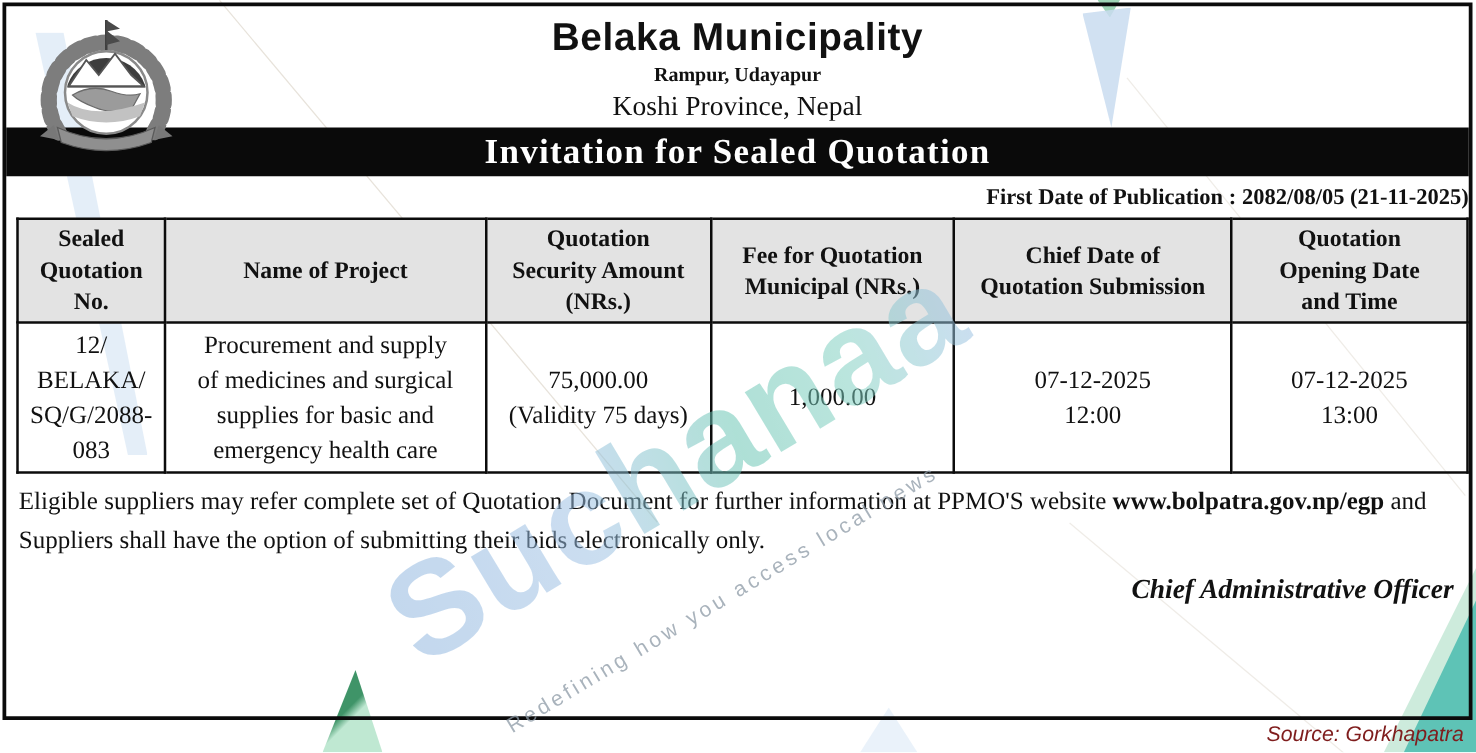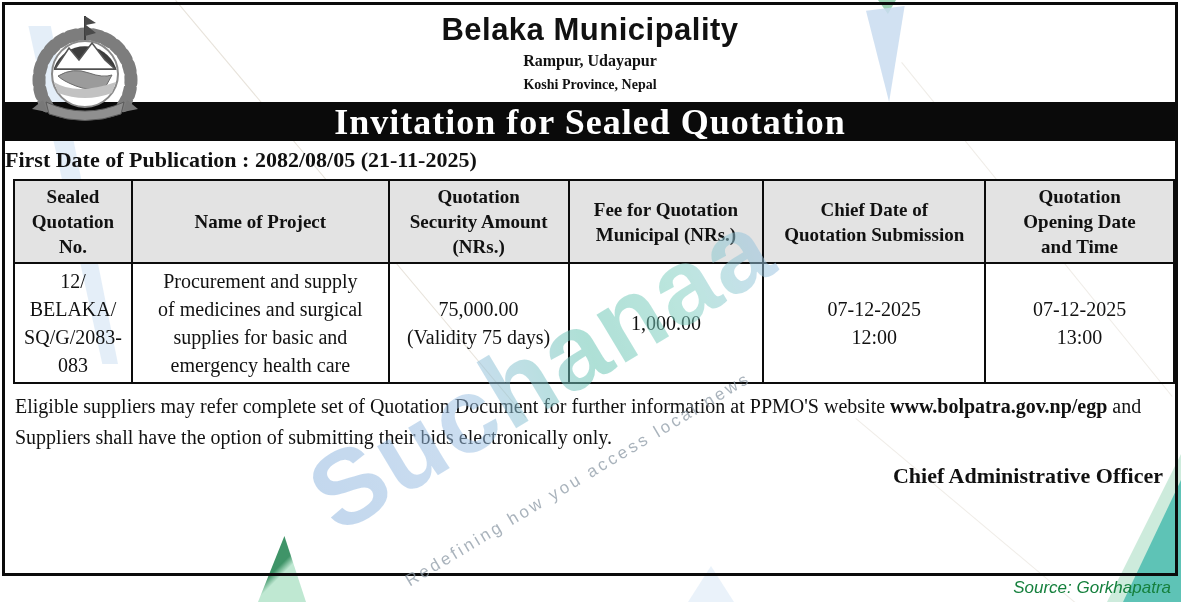--- a/index.html
+++ b/index.html
@@ -33,44 +33,44 @@
     opacity: .75; z-index: 3; pointer-events: none; white-space: nowrap; }
 
   
   .doc { position: absolute; left: 2px; top: 2px; width: 1176px; height: 574px; border: 3px solid #0b0b0b; background: transparent; z-index: 1; }
 
   .doc-header { position: relative; text-align: center; padding-top: 7px; }
   .logo { position: absolute; left: 20px; top: 5px; width: 120px; height: 120px; }
   .title-main { font-family: "Liberation Sans", "DejaVu Sans", sans-serif; font-weight: bold; font-size: 31px; line-height: 36px; letter-spacing: .5px; }
   .title-office { font-weight: bold; font-size: 23px; line-height: 28px; }
   .title-address { font-weight: bold; font-size: 16px; line-height: 25px; }
-  .title-province { font-weight: bold; font-size: 14px; line-height: 23px; }
+  .title-province { font-weight: normal; font-size: 22px; line-height: 23px; }
 
   .banner { margin-top: 6px; background: #0a0a0a; height: 39px; display: flex; align-items: center; justify-content: center; }
-  .banner-text { color: #fff; font-weight: bold; font-size: 36px; letter-spacing: 1px; }
+  .banner-text { color: #fff; font-weight: bold; font-size: 28px; letter-spacing: 1px; }
 
-  .pub-line { text-align: left; font-weight: bold; font-size: 22px; padding: 6px 0 4px 0; }
+  .pub-line { text-align: right; font-weight: bold; font-size: 18px; padding: 6px 0 4px 0; }
 
   .intro { font-size: 20px; line-height: 30px; padding: 4px 10px 6px 10px; }
 
   
   table.quote { border-collapse: collapse; margin: 2px 0 0 8px; table-layout: fixed; padding-left: 36px; }
   table.quote th, table.quote td { border: 2px solid #0c0c0c; text-align: center; vertical-align: middle; white-space: pre-line; padding: 3px 4px; }
   table.quote th { background: #e3e3e3; font-weight: bold; font-size: 19px; line-height: 25px; height: 82px; }
   table.quote td { font-size: 20px; line-height: 28px; height: 114px; background: transparent; }
   .c1 { width: 118px; } .c2 { width: 257px; } .c3 { width: 180px; }
   .c4 { width: 195px; } .c5 { width: 222px; } .c6 { width: 189px; }
 
   .footer-para { font-size: 20px; line-height: 31px; padding: 7px 10px 0 10px; }
   .footer-para b { font-weight: bold; }
 
-  .signatory { text-align: right; font-weight: bold; font-size: 22px; padding: 10px 12px 0 0; }
+  .signatory { text-align: right; font-weight: bold; font-size: 22px; padding: 10px 12px 0 0; font-style: italic; }
 
   .source-line { position: absolute; right: 10px; top: 578px; font-family: "Liberation Sans", "DejaVu Sans", sans-serif;
-    font-style: italic; font-size: 17px; color: #15803d; z-index: 2; }
+    font-style: italic; font-size: 17px; color: #7f1d1d; z-index: 2; }
 </style>
 </head>
 <body>
 
 <div class="page">
 
   <div class="decor decor-topleft"></div>
   <div class="decor decor-topright-green"></div>
   <div class="decor decor-topright-blue"></div>
   <div class="decor decor-bottomleft-leaf"></div>
@@ -133,21 +133,21 @@
 Quotation Submission</th>
           <th>Quotation
 Opening Date
 and Time</th>
         </tr>
       </thead>
       <tbody>
         <tr>
           <td>12/
 BELAKA/
-SQ/G/2083-
+SQ/G/2088-
 083</td>
           <td>Procurement and supply
 of medicines and surgical
 supplies for basic and
 emergency health care</td>
           <td>75,000.00
 (Validity 75 days)</td>
           <td>1,000.00</td>
           <td>07-12-2025
 12:00</td>

